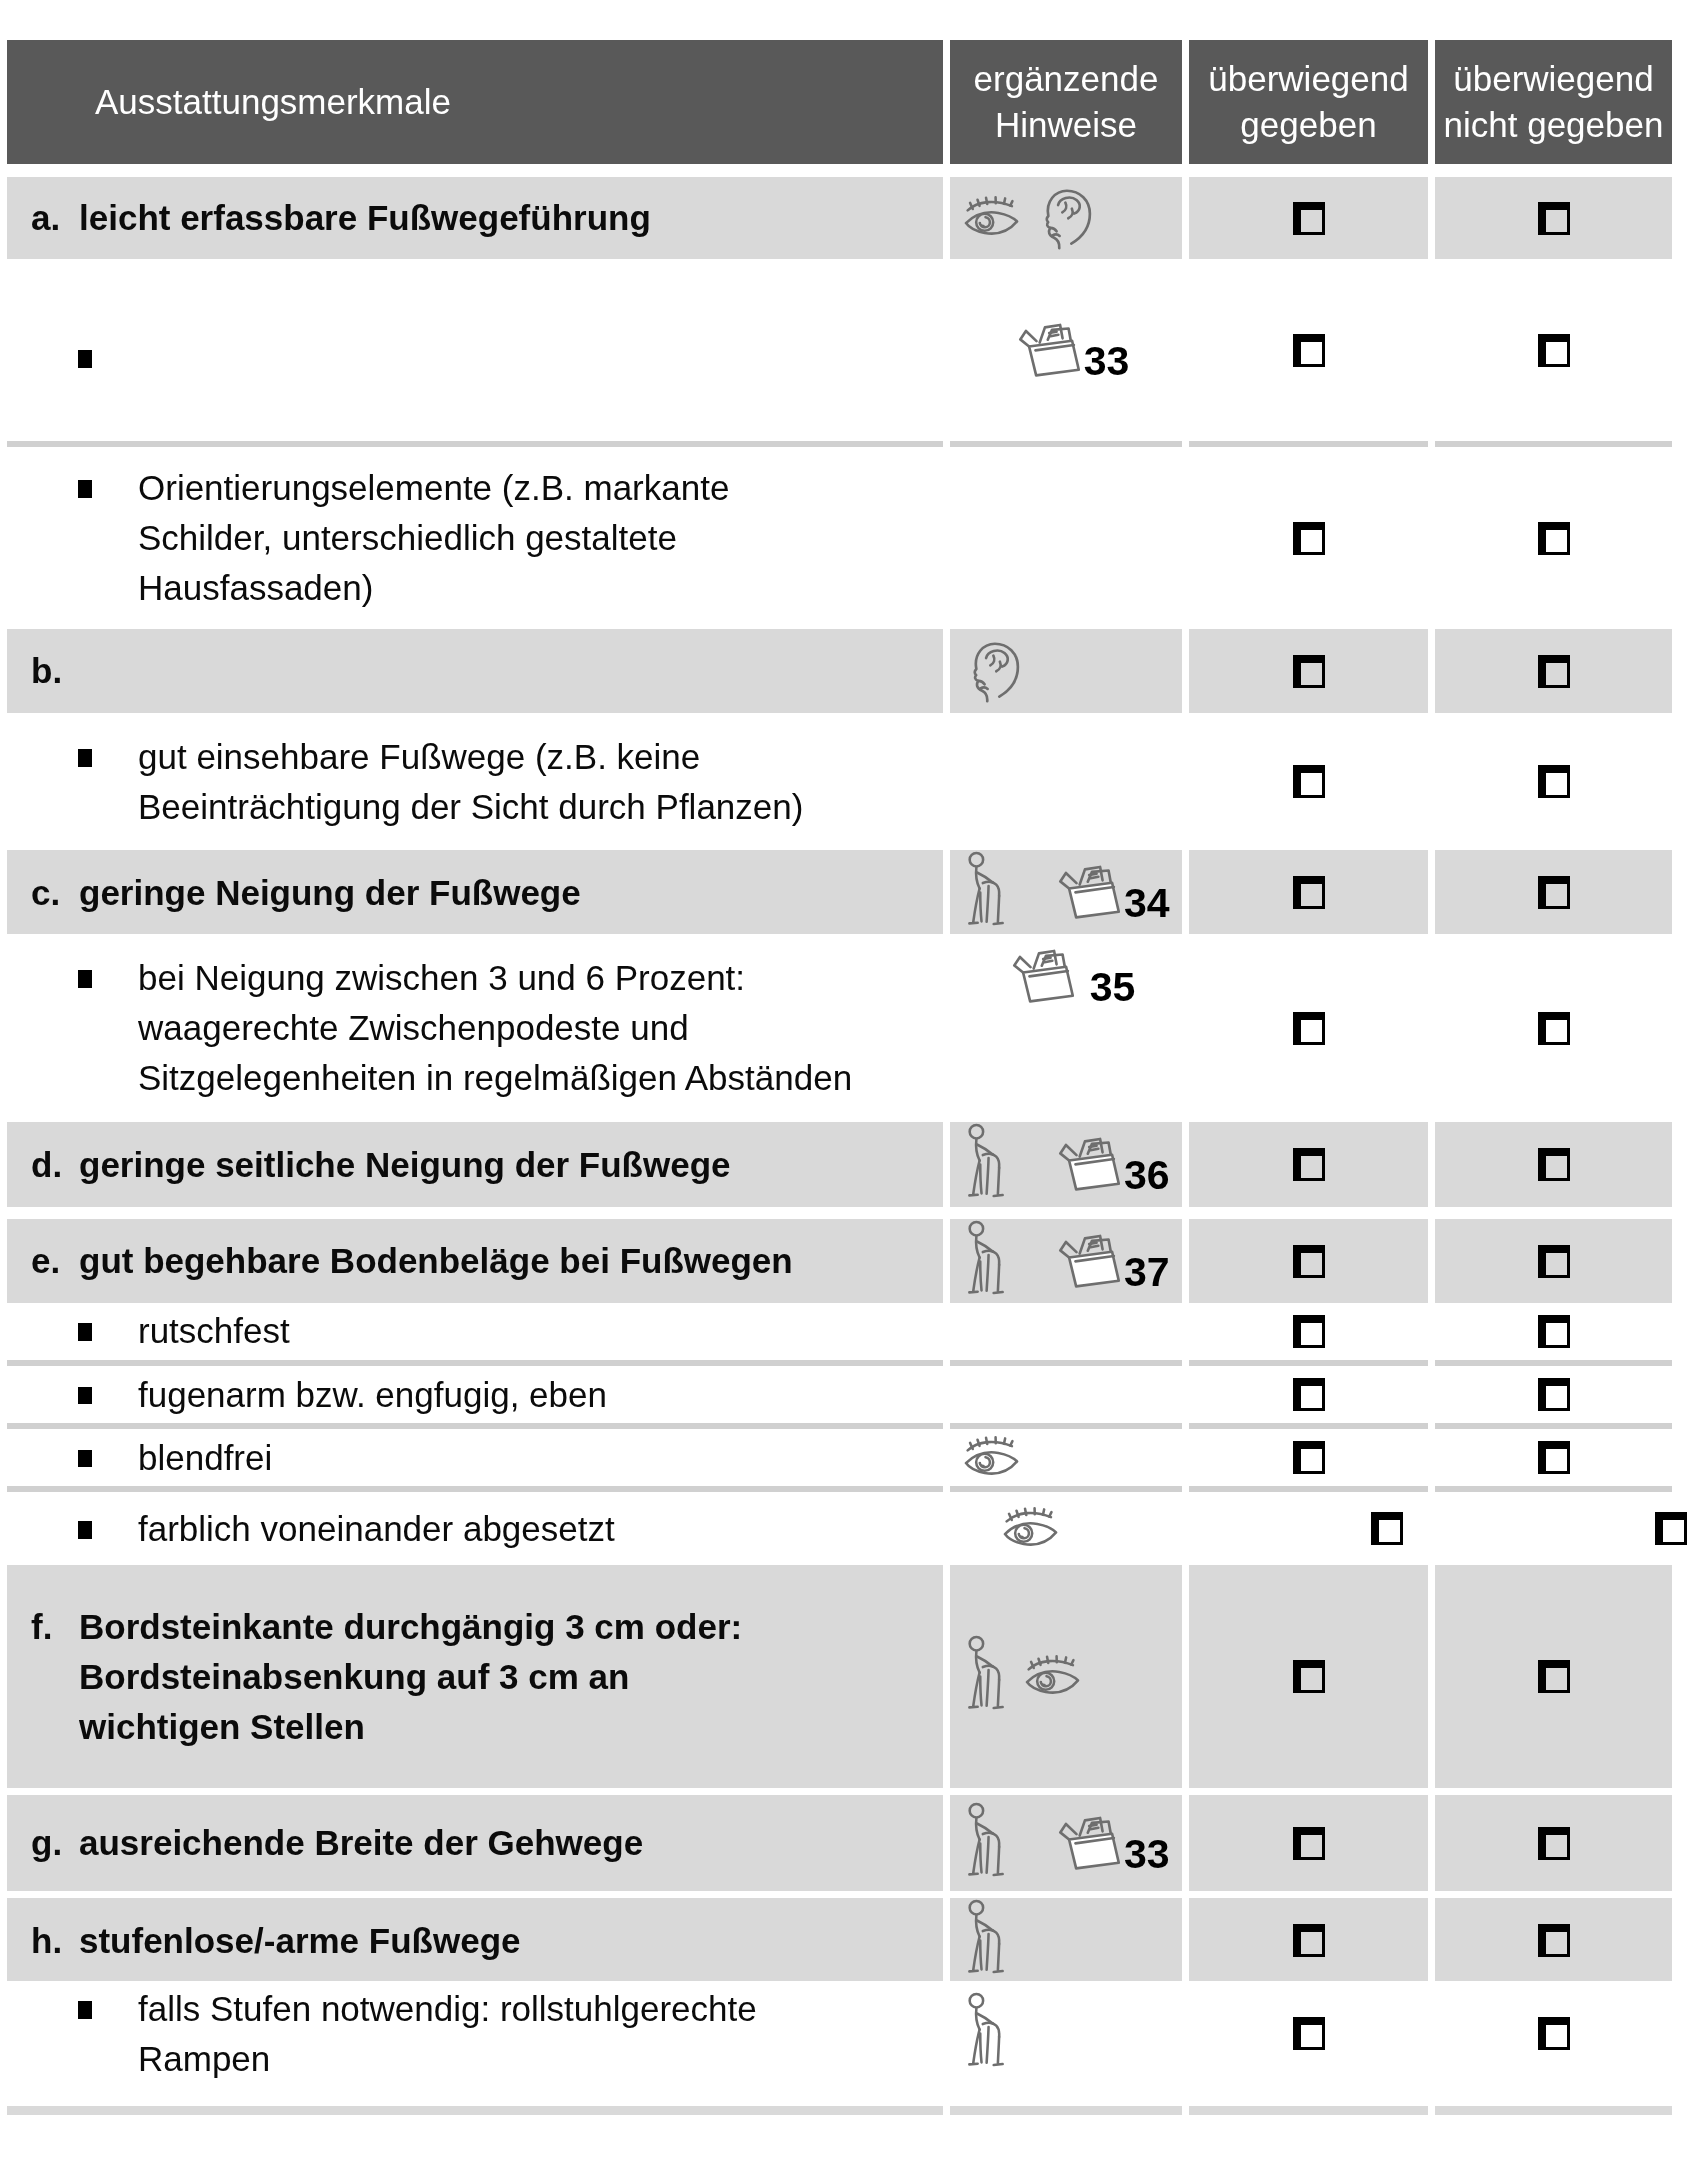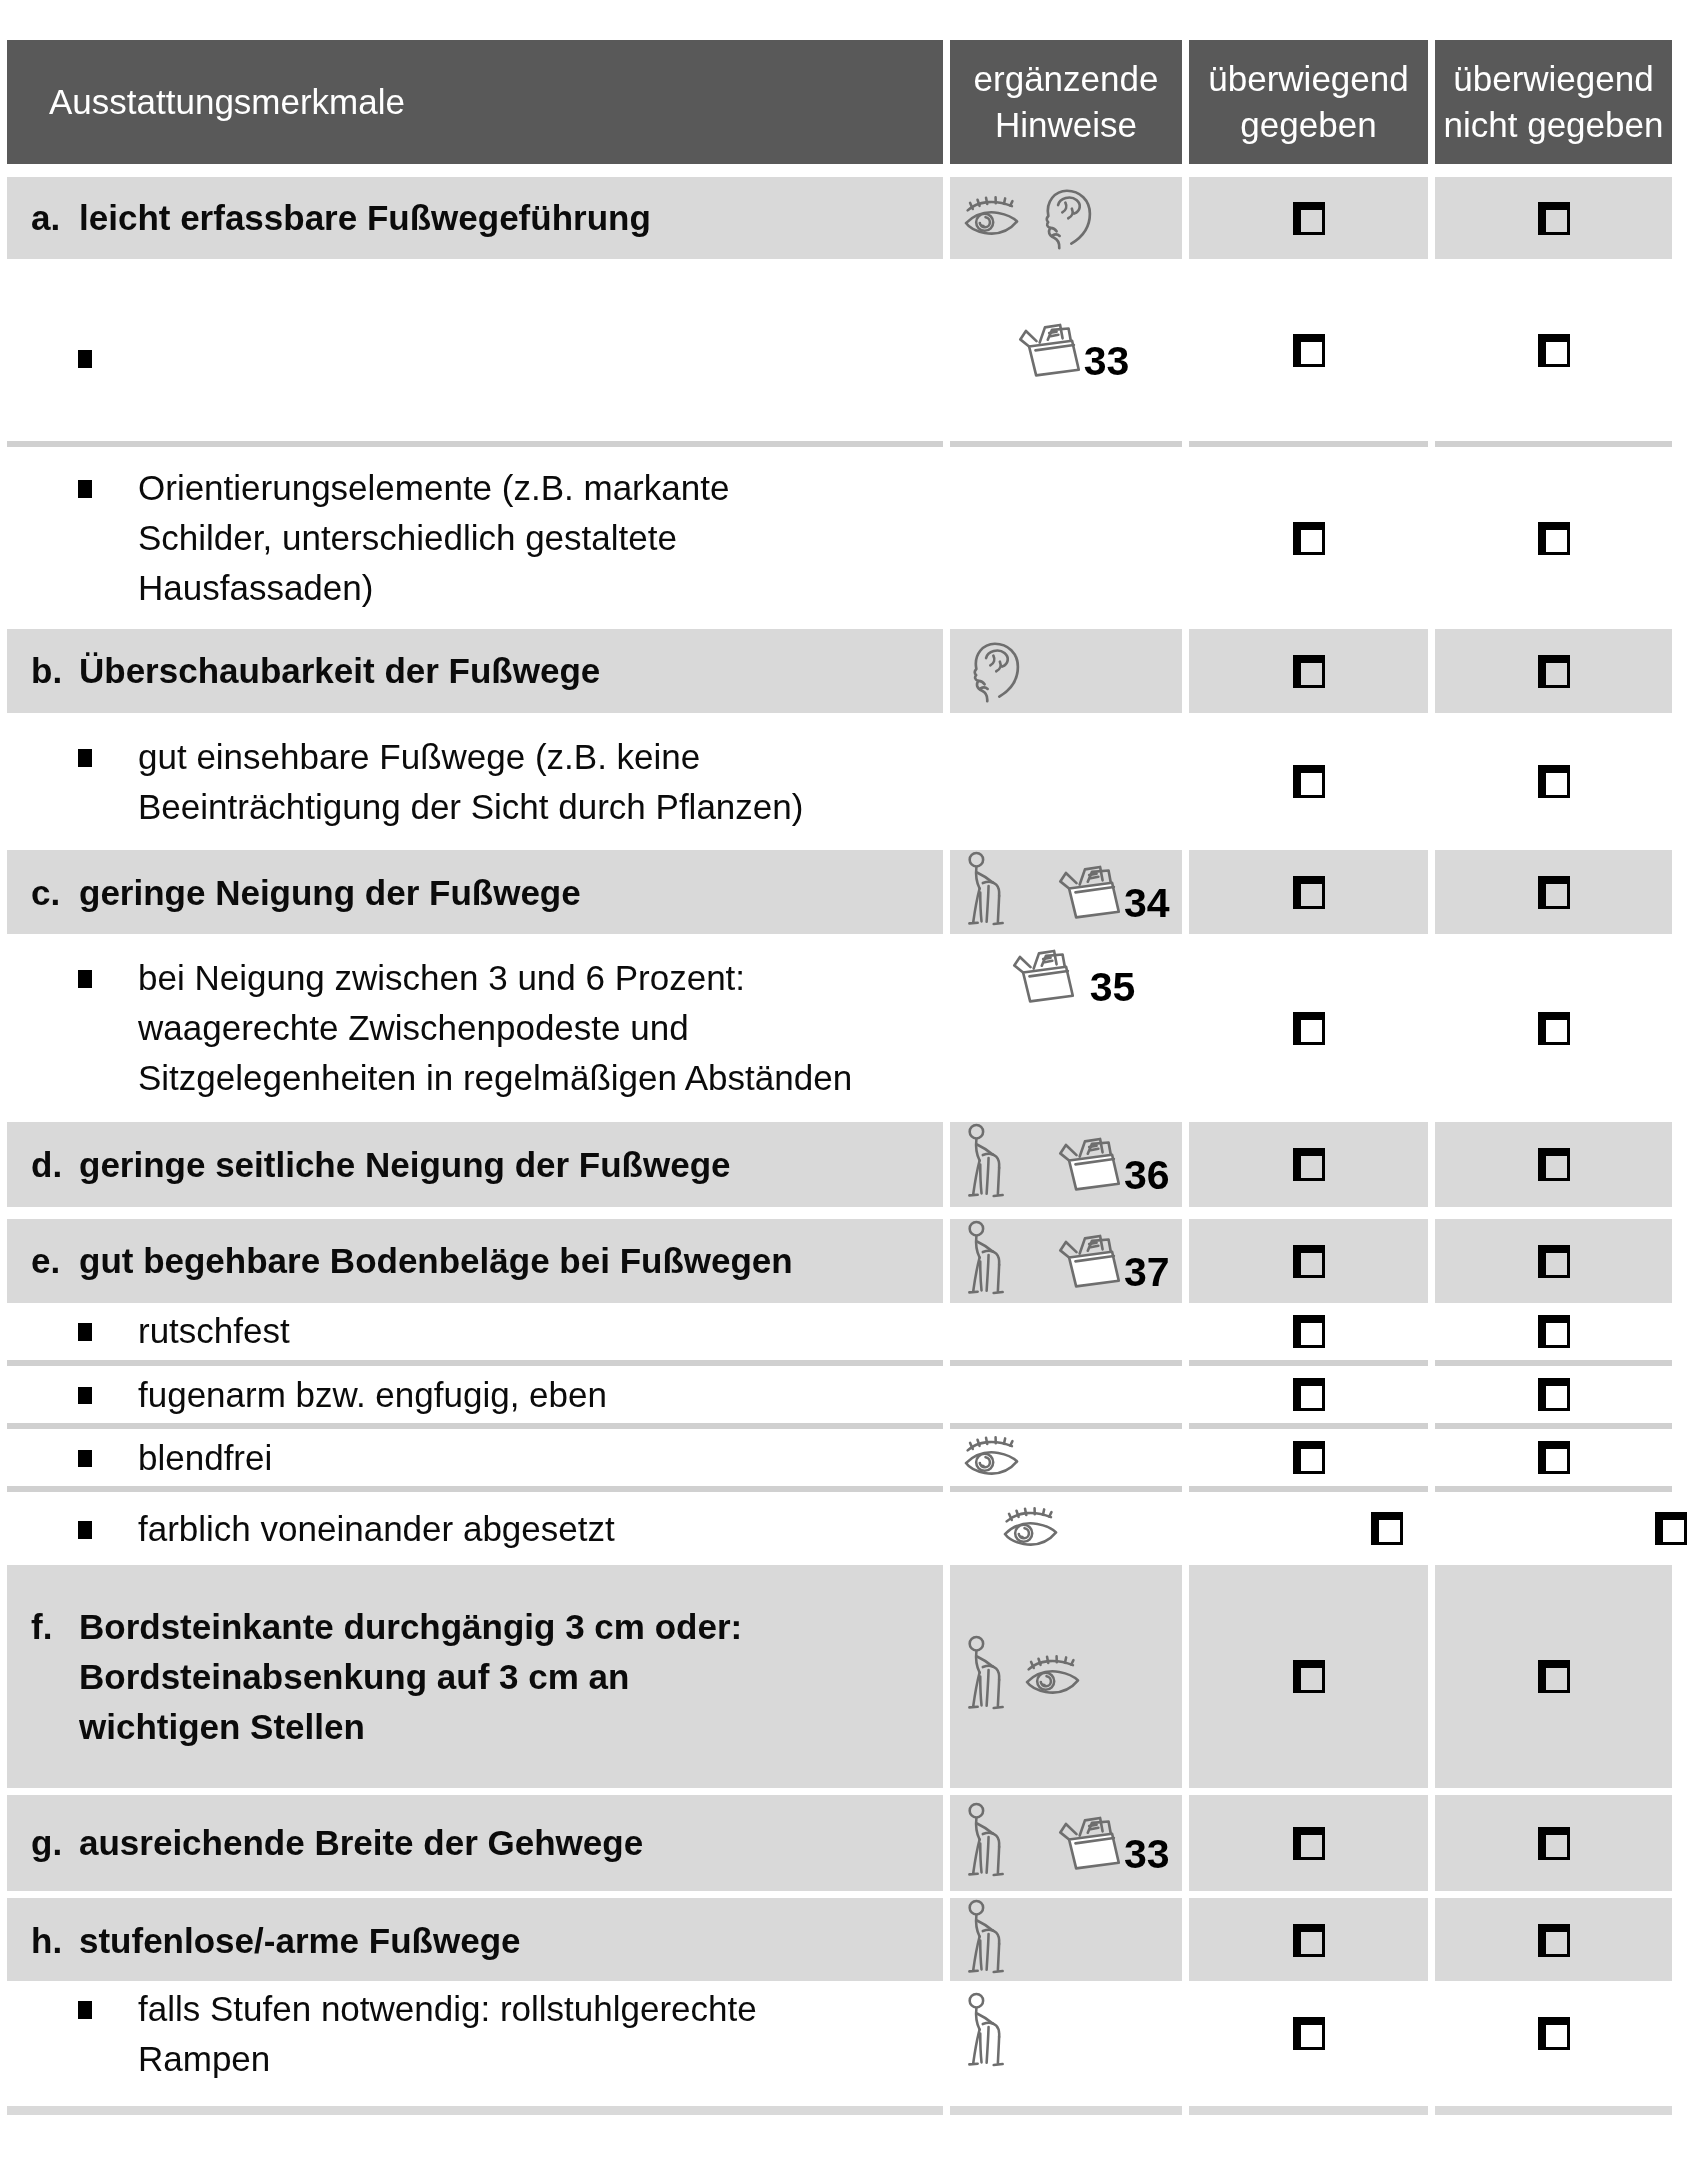--- a/index.html
+++ b/index.html
@@ -25,21 +25,21 @@
   .h-d{height:84px;}  .h-e{height:84px;}
   .h-s{height:57px;}  .h-s4{height:73px;gap:46px;}
   .h-f{height:223px;} .h-g{height:96px;}
   .h-h{height:83px;}  .h-h1{height:105px;}
   .h-div{height:6.2px;} .h-strip{height:8.9px;}
   .gap15{height:13.3px;} .gap14{height:12.4px;} .gap8{height:7px;} .gap22{height:19.5px;}
 
   
   .hcell{display:flex;align-items:center;justify-content:center;color:#ffffff;
          font-size:35px;line-height:46px;text-align:center;white-space:pre-line;}
-  .hcell.first{justify-content:flex-start;text-align:right;padding-left:42px;}
+  .hcell.first{justify-content:flex-start;text-align:right;padding-left:88px;}
 
   
   .feat{display:flex;align-items:center;height:100%;}
   .feat-inner{display:flex;align-items:flex-start;}
   .letter{width:48px;padding-left:24px;font-weight:bold;font-size:35px;line-height:50px;flex:none;}
   .main-label{font-weight:bold;font-size:35px;line-height:50px;white-space:pre-line;}
   .bullet{flex:none;width:14px;height:17.7px;background:#000;margin-left:71px;margin-top:17px;}
   .sub-label{font-size:35px;line-height:50px;white-space:pre-line;margin-left:46px;}
 
   
@@ -168,21 +168,20 @@
       <div class="cell chk-cell">
           <div class="checkbox"></div>
         </div>
     </div>
 
     <div class="row bg-gray h-b">
       <div class="cell">
         <div class="feat">
             <div class="feat-inner">
           <span class="letter">b.</span>
-          <span class="main-label">Überschaubarkeit der Fußwege</span>
         </div>
           </div>
       </div>
       <div class="cell hints">
         <span class="icons">
   <svg class="ico" width="62" height="67" viewBox="0 0 32 35" stroke-width="1.4">
     <path d="M13 33 C13.2 30 12.4 28.6 10.3 27.6 C7.4 26.4 7.2 24.4 8.2 22.4 C6.4 21.6 6.3 20.5 7.2 19.4 C6.2 18.4 6.2 17.3 7.3 16.2 C5.8 8.4 11 3 17 3 C23.8 3 29 8 29 15 C29 22.6 24.4 27.6 19.3 30.6"></path>
     <path d="M8.2 22.4 C9.8 22.3 10.8 23 11.6 24.2"></path>
     <path d="M9.4 26.4 C11.2 25.4 12.4 25.9 13.2 26.6"></path>
     <path d="M12.4 10.5 C13.2 6.6 19 5.4 22 7.8 C24.8 10 24 13.8 20.8 14.9"></path>

